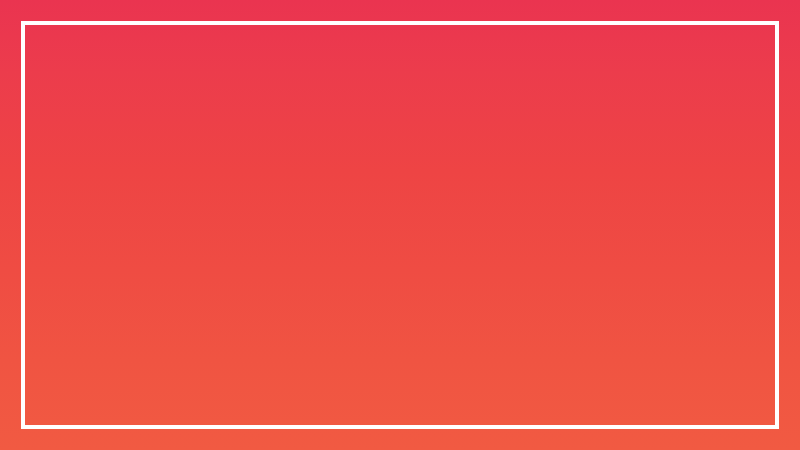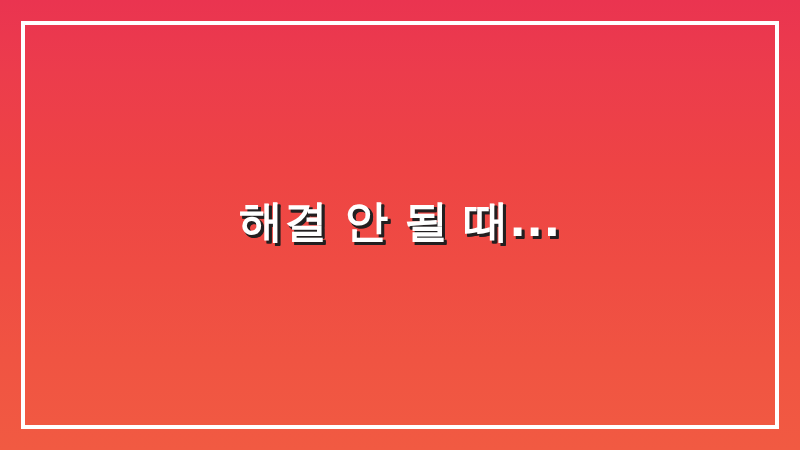--- a/index.html
+++ b/index.html
@@ -71,16 +71,15 @@
   }
 </style>
 </head>
 <body>
 
 <div class="canvas">
 
   <div class="frame"></div>
 
   <div class="headline">
-    <span class="headline-line">해결 안 될 때...</span>
   </div>
 
 </div>
 
 </body></html>

